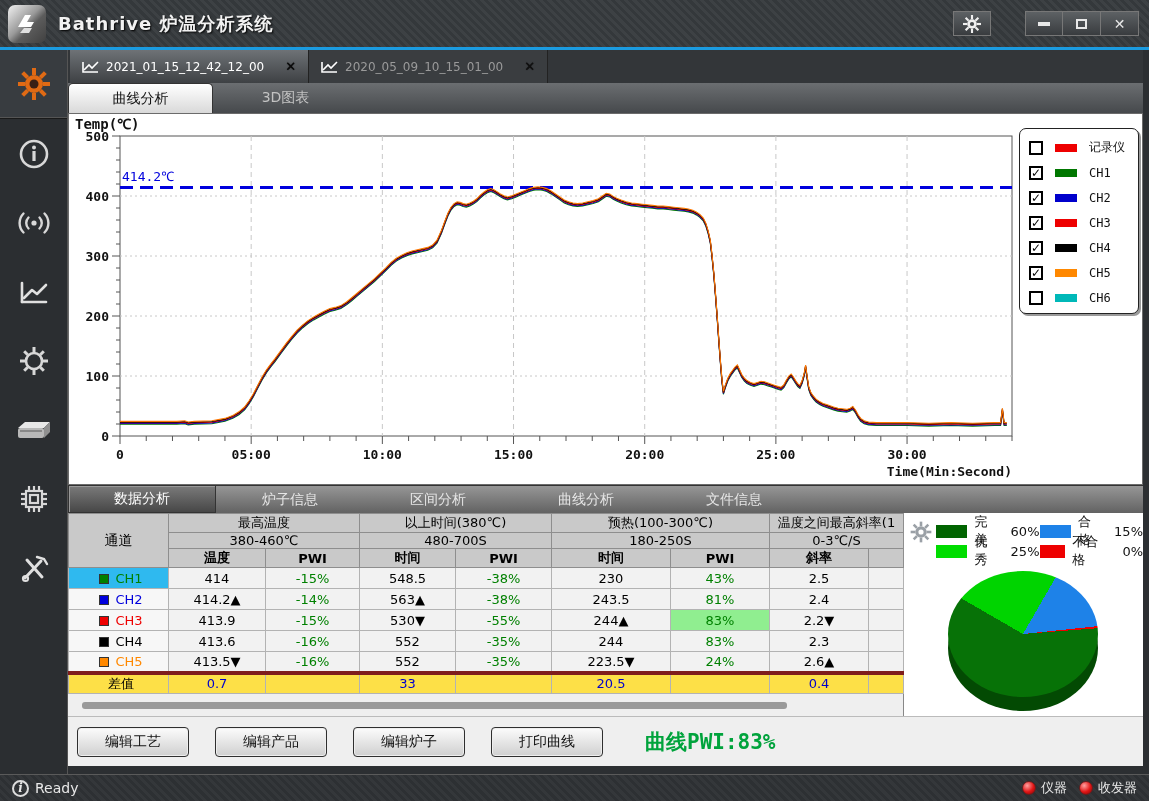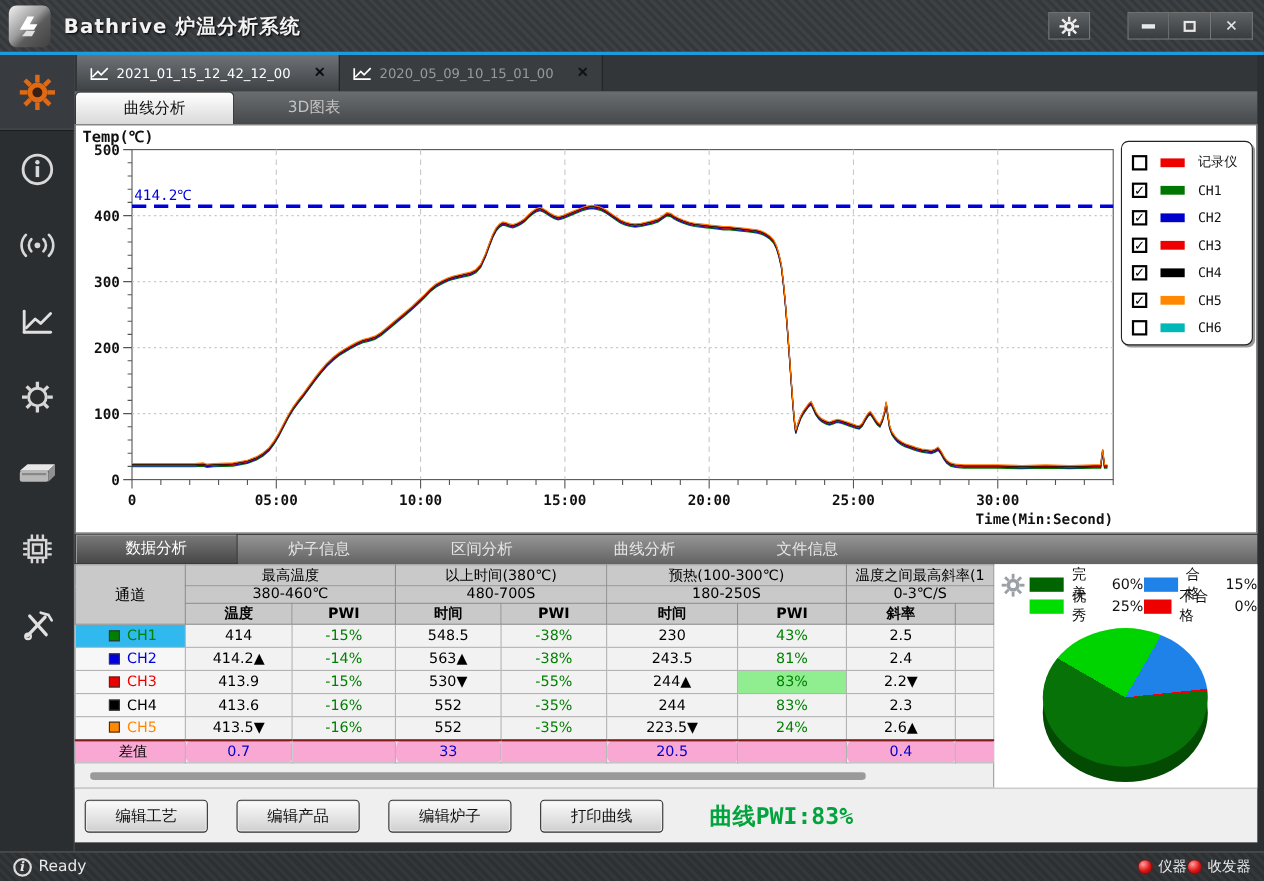--- a/index.html
+++ b/index.html
@@ -71,23 +71,23 @@
   .tbl-zone { width:836px; border-right:1px solid #888; background:#efefef; display:flex; flex-direction:column; }
   table.data { border-collapse:collapse; table-layout:fixed; width:835px; background:#f2f2f2;
     border:1px solid #555; font-size:13px; }
   table.data th { background:#c9c9c9; border:1px solid #8e8e8e; font-weight:normal; height:15px;
     font-size:13px; overflow:hidden; white-space:nowrap; }
   table.data td { border:1px solid #b3b3b3; height:21px; text-align:center; overflow:hidden; white-space:nowrap; }
   td.chan { text-align:left; padding-left:5px; background:#f7f7f7; }
   td.chan .sq { display:inline-block; width:10px; height:10px; margin-right:6px; vertical-align:-1px; border:1px solid #333; }
   td.chan.sel { background:#2fb9ef; }
   td.green { color:#008000; }
-  td.blue { color:#0000cc;border-radius:6px; }
+  td.blue { color:#0000cc; }
   td.hl { background:#90ee90; }
-  tr.diff td { background:#f9a8d4; border-top:2px solid #7f1d1d; }
+  tr.diff td { background:#fde047; border-top:4px solid #7f1d1d; }
   .scroll-area { flex:1; display:flex; align-items:center; padding-left:14px; }
   .hthumb { width:705px; height:7px; background:#9a9a9a; border-radius:3px; }
 
   
   .pie-panel { flex:1; background:#fff; position:relative; padding-top:8px; }
   .pie-legend { display:grid; grid-auto-flow:column; grid-template-rows:repeat(2,20px);
     grid-template-columns:auto auto; margin-left:32px; }
   .pl-item { display:flex; align-items:center; gap:7px; font-size:13px; color:#111; }
   .pl-item .swatch { width:34px; height:13px; }
   .pl-pct { margin-left:auto; min-width:34px; text-align:right; }
@@ -105,21 +105,21 @@
   .pwi-label { color:#00a33c; font-size:21px; font-weight:bold; margin-left:16px;
     font-family:"DejaVu Sans Mono",monospace; }
   .dark-gap { height:6px; background:#2c2f32; }
 
   
   .statusbar { height:27px; background:repeating-linear-gradient(45deg,#34373a 0 3px,#2d3033 3px 6px);
     border-top:1px solid #5a5a5a; display:flex; align-items:center; padding:0 12px; color:#e8e8e8; font-size:14px; }
   .info-ic { width:17px; height:17px; border:2px solid #ddd; border-radius:50%; margin-right:6px;
     display:flex; align-items:center; justify-content:center; font-family:"DejaVu Serif",serif;
     font-size:12px; font-style:italic; font-weight:bold; }
-  .status-right { margin-left:auto; display:flex; align-items:flex-end; }
+  .status-right { margin-left:auto; display:flex; align-items:flex-end; gap:12px; }
   .led-item { display:flex; align-items:center; gap:5px; font-size:13px; }
   .led { width:14px; height:14px; border-radius:50%; border:1px solid #6b1d1d;
     background:radial-gradient(circle at 35% 30%,#ffa0a0,#e01515 55%,#8c0606 95%); }
 </style>
 </head>
 <body>
 
 <div class="app">
 
   <div class="titlebar">

